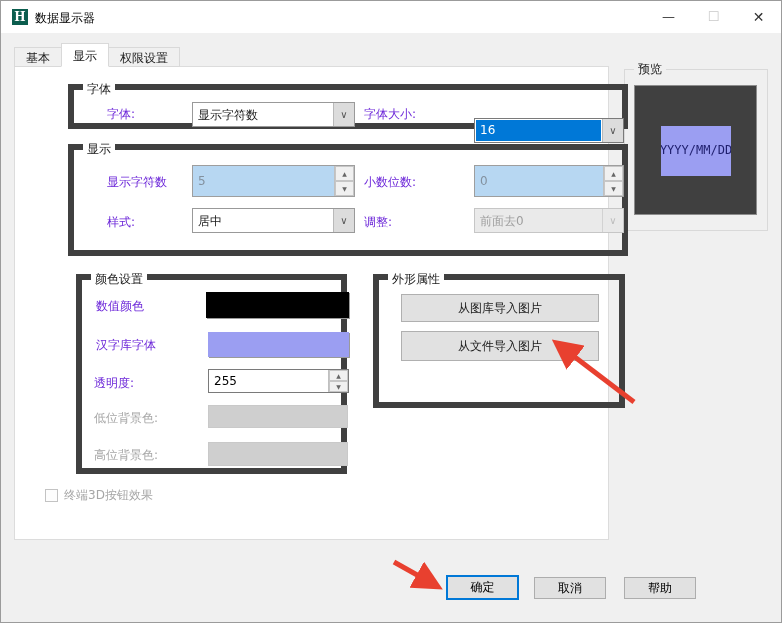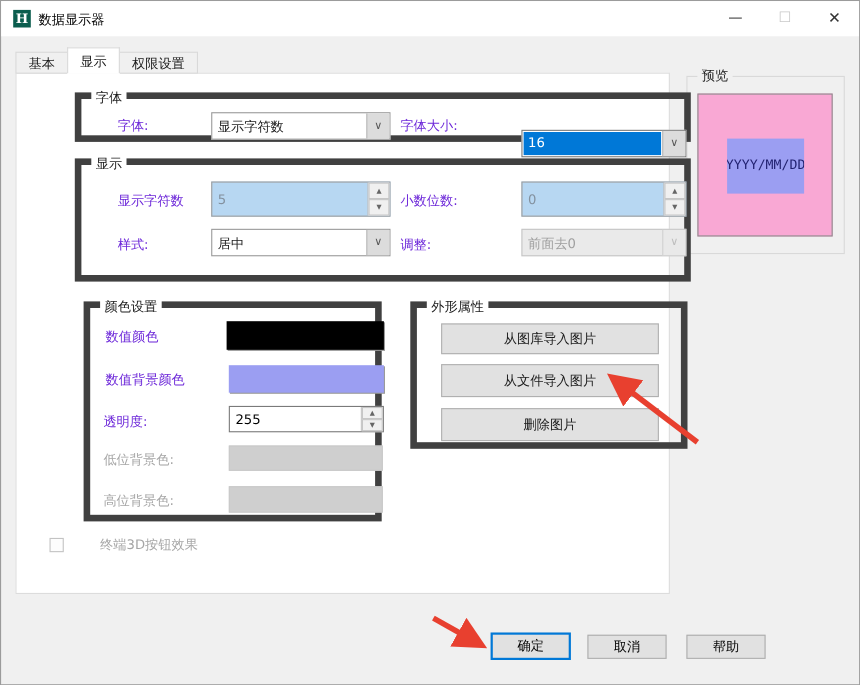--- a/index.html
+++ b/index.html
@@ -58,28 +58,28 @@
 
   
   .swatch { position:absolute; box-shadow:1px 1px 0 #9a9a9a; }
   .swatch.flat { box-shadow:none; border:1px solid #c9c9c9; }
 
   
   .shape-btn { position:absolute; left:22px; width:198px; height:28px; background:#e1e1e1; border:1px solid #b0b0b0;
                text-align:center; line-height:26px; color:#1a1a1a; }
 
   
-  .chk-row { position:absolute; left:30px; top:420px; display:flex; align-items:center;gap:27px; }
+  .chk-row { position:absolute; left:30px; top:420px; display:flex; align-items:center; }
   .chk-box { width:13px; height:13px; border:1px solid #c3c3c3; background:#fdfdfd; margin-right:6px; }
   .chk-lbl { color:#a6a6a6; }
 
   
   .g-preview { position:absolute; left:623px; top:68px; width:144px; height:162px; border:1px solid #d9d9d9;padding-left:41px; }
   .g-preview .group-title { background:#f0f0f0; }
-  .preview-box { position:absolute; left:9px; top:15px; width:123px; height:130px; background:#f9a8d4; border:1px solid #8c8c8c; overflow:hidden; }
+  .preview-box { position:absolute; left:9px; top:15px; width:123px; height:130px; background:#404040; border:1px solid #8c8c8c; overflow:hidden; }
   .preview-chip { position:absolute; left:26px; top:40px; width:70px; height:50px; background:#9b9ef2; overflow:hidden; }
   .preview-chip span { position:absolute; top:17px; left:50%; transform:translateX(-50%); white-space:nowrap;
                        font-family:"DejaVu Sans Mono","Liberation Mono",monospace; font-size:12px; color:#1f1f6e; }
 
   
   .btn { position:absolute; height:22px; width:72px; background:#e1e1e1; border:1px solid #adadad; text-align:center; line-height:20px; color:#000; }
   .btn-ok { left:445px; top:574px; width:73px; height:25px; border:2px solid #0078d7; line-height:21px; }
   .btn-cancel { left:533px; top:576px; }
   .btn-help { left:623px; top:576px; }
 
@@ -153,21 +153,21 @@
         <span class="arrow">∨</span>
       </div>
     </div>
 
     <div class="group g-color">
       <span class="group-title">颜色设置</span>
 
       <span class="lbl" style="left:14px; top:18px;">数值颜色</span>
       <div class="swatch" style="left: 124px; top: 12px; width: 143px; height: 26px; background-color: rgb(0, 0, 0);"></div>
 
-      <span class="lbl" style="left:14px; top:57px;">数值背景颜色</span>
+      <span class="lbl" style="left:14px; top:57px;">汉字库字体</span>
       <div class="swatch" style="left: 126px; top: 52px; width: 141px; height: 25px; background-color: rgb(155, 158, 242);"></div>
 
       <span class="lbl" style="left:12px; top:95px;">透明度:</span>
       <div class="spin white" style="left:126px; top:89px; width:141px; height:24px;">
         <span class="val">255</span>
         <span class="btns">
           <div>▲</div>
           <div>▼</div>
         </span>
       </div>
@@ -176,21 +176,20 @@
       <div class="swatch flat" style="left: 126px; top: 125px; width: 140px; height: 23px; background-color: rgb(207, 207, 207);"></div>
 
       <span class="lbl dis" style="left:12px; top:167px;">高位背景色:</span>
       <div class="swatch flat" style="left: 126px; top: 162px; width: 140px; height: 24px; background-color: rgb(207, 207, 207);"></div>
     </div>
 
     <div class="group g-shape">
       <span class="group-title">外形属性</span>
       <div class="shape-btn" style="top:14px;">从图库导入图片</div>
       <div class="shape-btn" style="top:51px; height:30px; line-height:28px;">从文件导入图片</div>
-      <div class="shape-btn" style="top:91px; height:30px; line-height:28px;">删除图片</div>
     </div>
 
     <div class="chk-row">
       <div class="chk-box"></div>
       <span class="chk-lbl">终端3D按钮效果</span>
     </div>
   </div>
 
   <div class="g-preview">
     <span class="group-title">预览</span>

